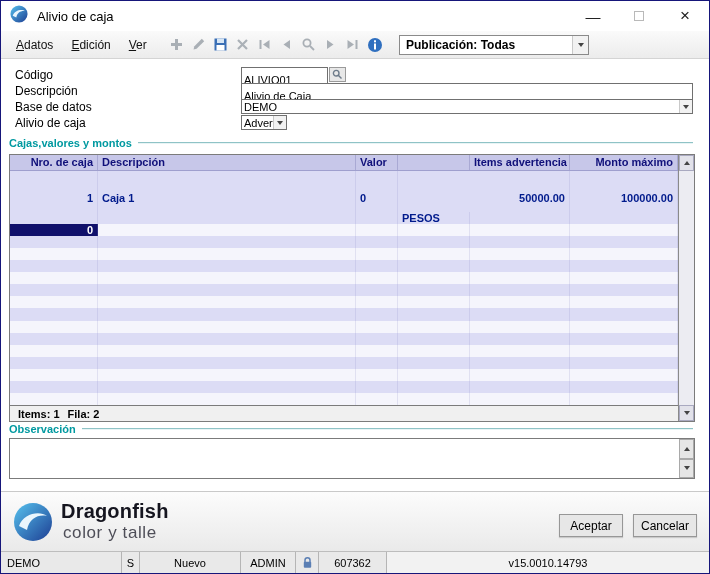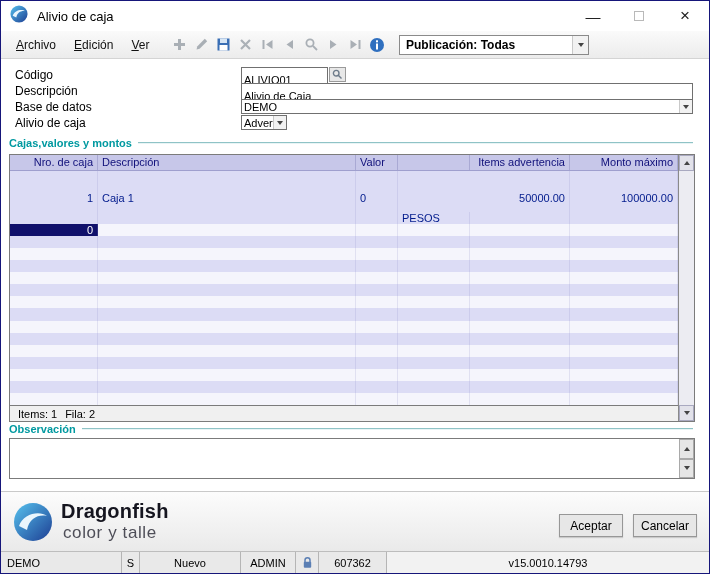--- a/index.html
+++ b/index.html
@@ -34,21 +34,21 @@
   .combo .cval{flex:1;font-size:11px;padding-left:2px;white-space:nowrap;overflow:hidden;}
   .combo .combo-arrow-btn{width:13px;}
   .lookup-btn{position:absolute;left:328px;top:66px;width:17px;height:15px;background:#e8e8e8;border:1px solid #9a9a9a;display:flex;align-items:center;justify-content:center;}
 
   
   .section{position:absolute;left:8px;right:16px;display:flex;align-items:center;height:14px;}
   .section .stitle{font-size:11px;font-weight:bold;color:#0099a0;white-space:nowrap;}
   .section .sline{flex:1;border-top:1px solid #8fc3c6;border-bottom:1px solid #e8f4f5;margin-left:6px;height:2px;}
 
   
-  .grid{position:absolute;left:8px;top:153px;width:686px;height:268px;border:1px solid #7b7b7b;background:#15803d;}
+  .grid{position:absolute;left:8px;top:153px;width:686px;height:268px;border:1px solid #7b7b7b;background:#15803d;font-weight:bold;}
   .grid-inner{position:absolute;left:0;top:0;bottom:0;width:668px;display:flex;flex-direction:column;}
   .grid-header-row{display:flex;height:16px;background:#c7c7e9;border-bottom:1px solid #9f9fce;flex:0 0 16px;}
   .hcell{font-size:11px;color:#10107a;padding:1px 4px 0 4px;border-right:1px solid #a9a9d4;white-space:nowrap;overflow:hidden;}
   .grid-body{flex:1;display:flex;flex-direction:column;}
   .grow{flex:1;display:flex;}
   .grow.odd{background:#dcdcf5;}
   .grow.even{background:#f5f5fc;}
   .gcell{font-size:11px;color:#001a8c;padding:0 4px;display:flex;align-items:center;border-right:1px solid rgba(150,150,205,0.22);white-space:nowrap;overflow:hidden;}
   .gcell.selected{background:#10106b;color:#fff;}
   .gcell[style*="right"]{justify-content:flex-end;}
@@ -108,21 +108,21 @@
     <div class="win-controls">
       <div class="win-btn">—</div>
       <div class="win-btn max">
           <span></span>
         </div>
       <div class="win-btn close">×</div>
     </div>
   </div>
 
   <div class="menubar">
-    <div class="menu-item"><span class="accel">A</span><span>rchivo</span></div>
+    <div class="menu-item"><span class="accel">A</span><span>datos</span></div>
     <div class="menu-item"><span class="accel">E</span><span>dición</span></div>
     <div class="menu-item"><span class="accel">V</span><span>er</span></div>
 
     <div class="toolbar">
       <div class="tool-btn">
         <svg width="15" height="15">
             <path d="M6 2h3v4h4v3H9v4H6V9H2V6h4z" fill="#a9afb5"></path>
           </svg>
       </div>
       <div class="tool-btn">

